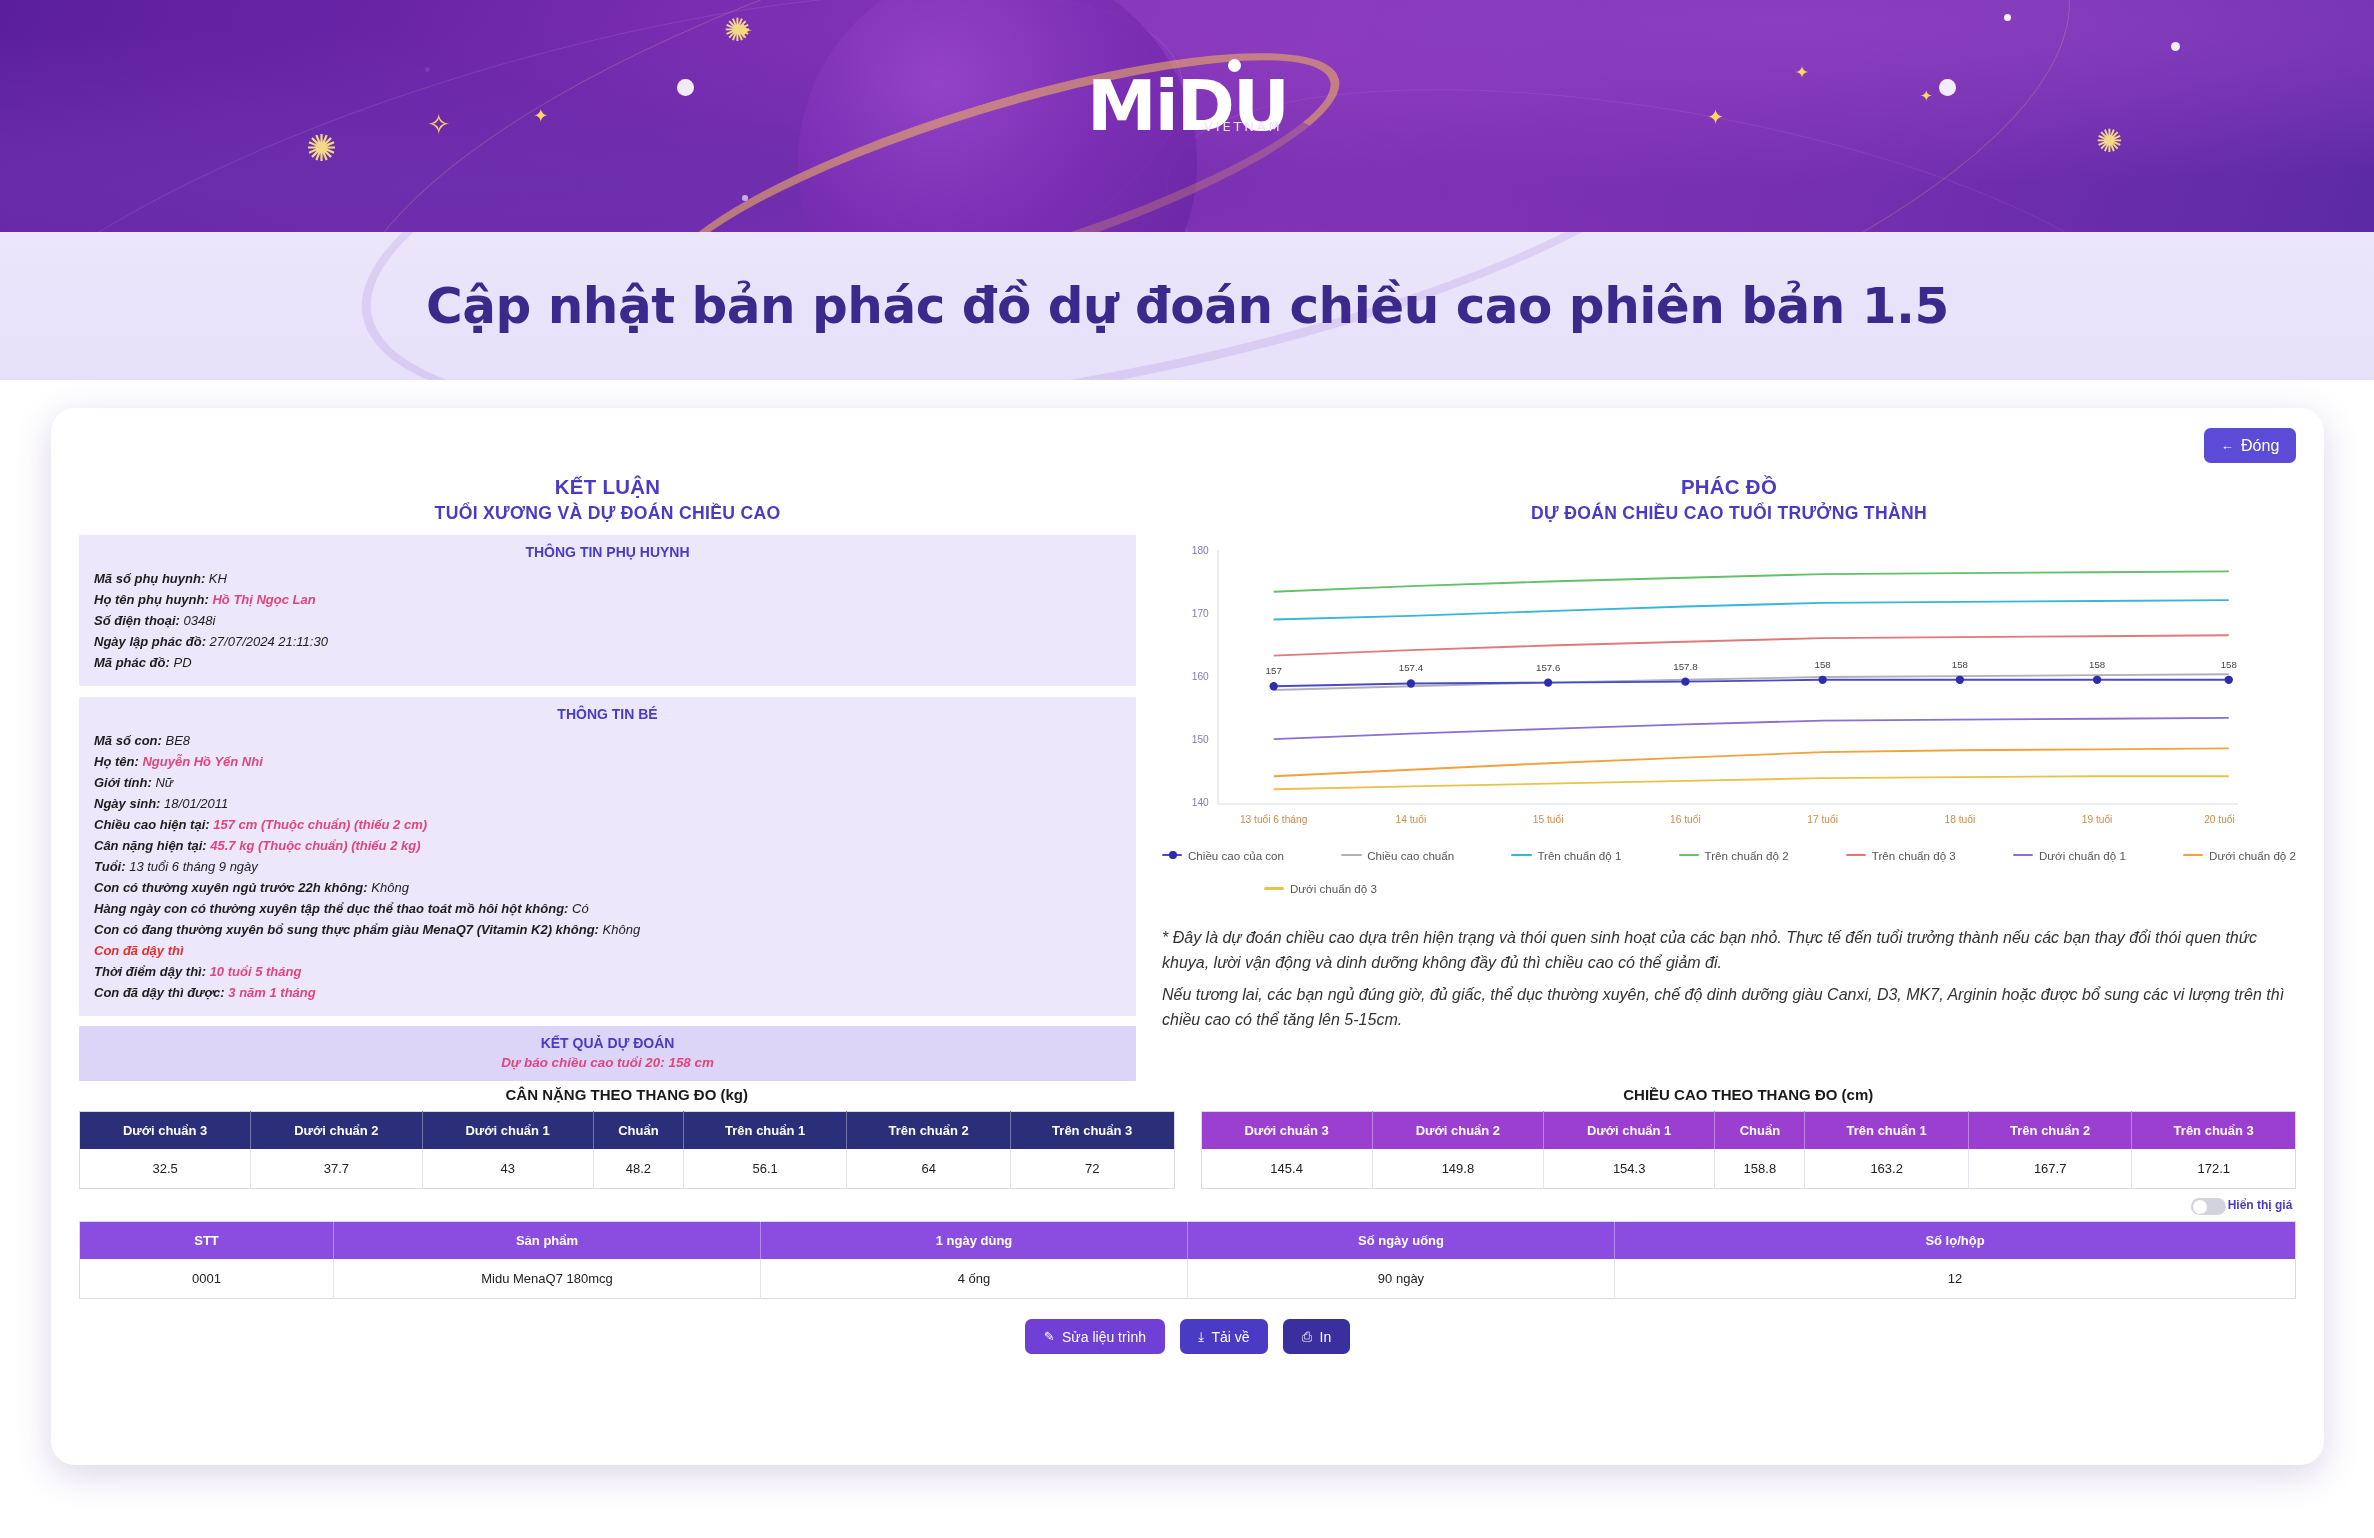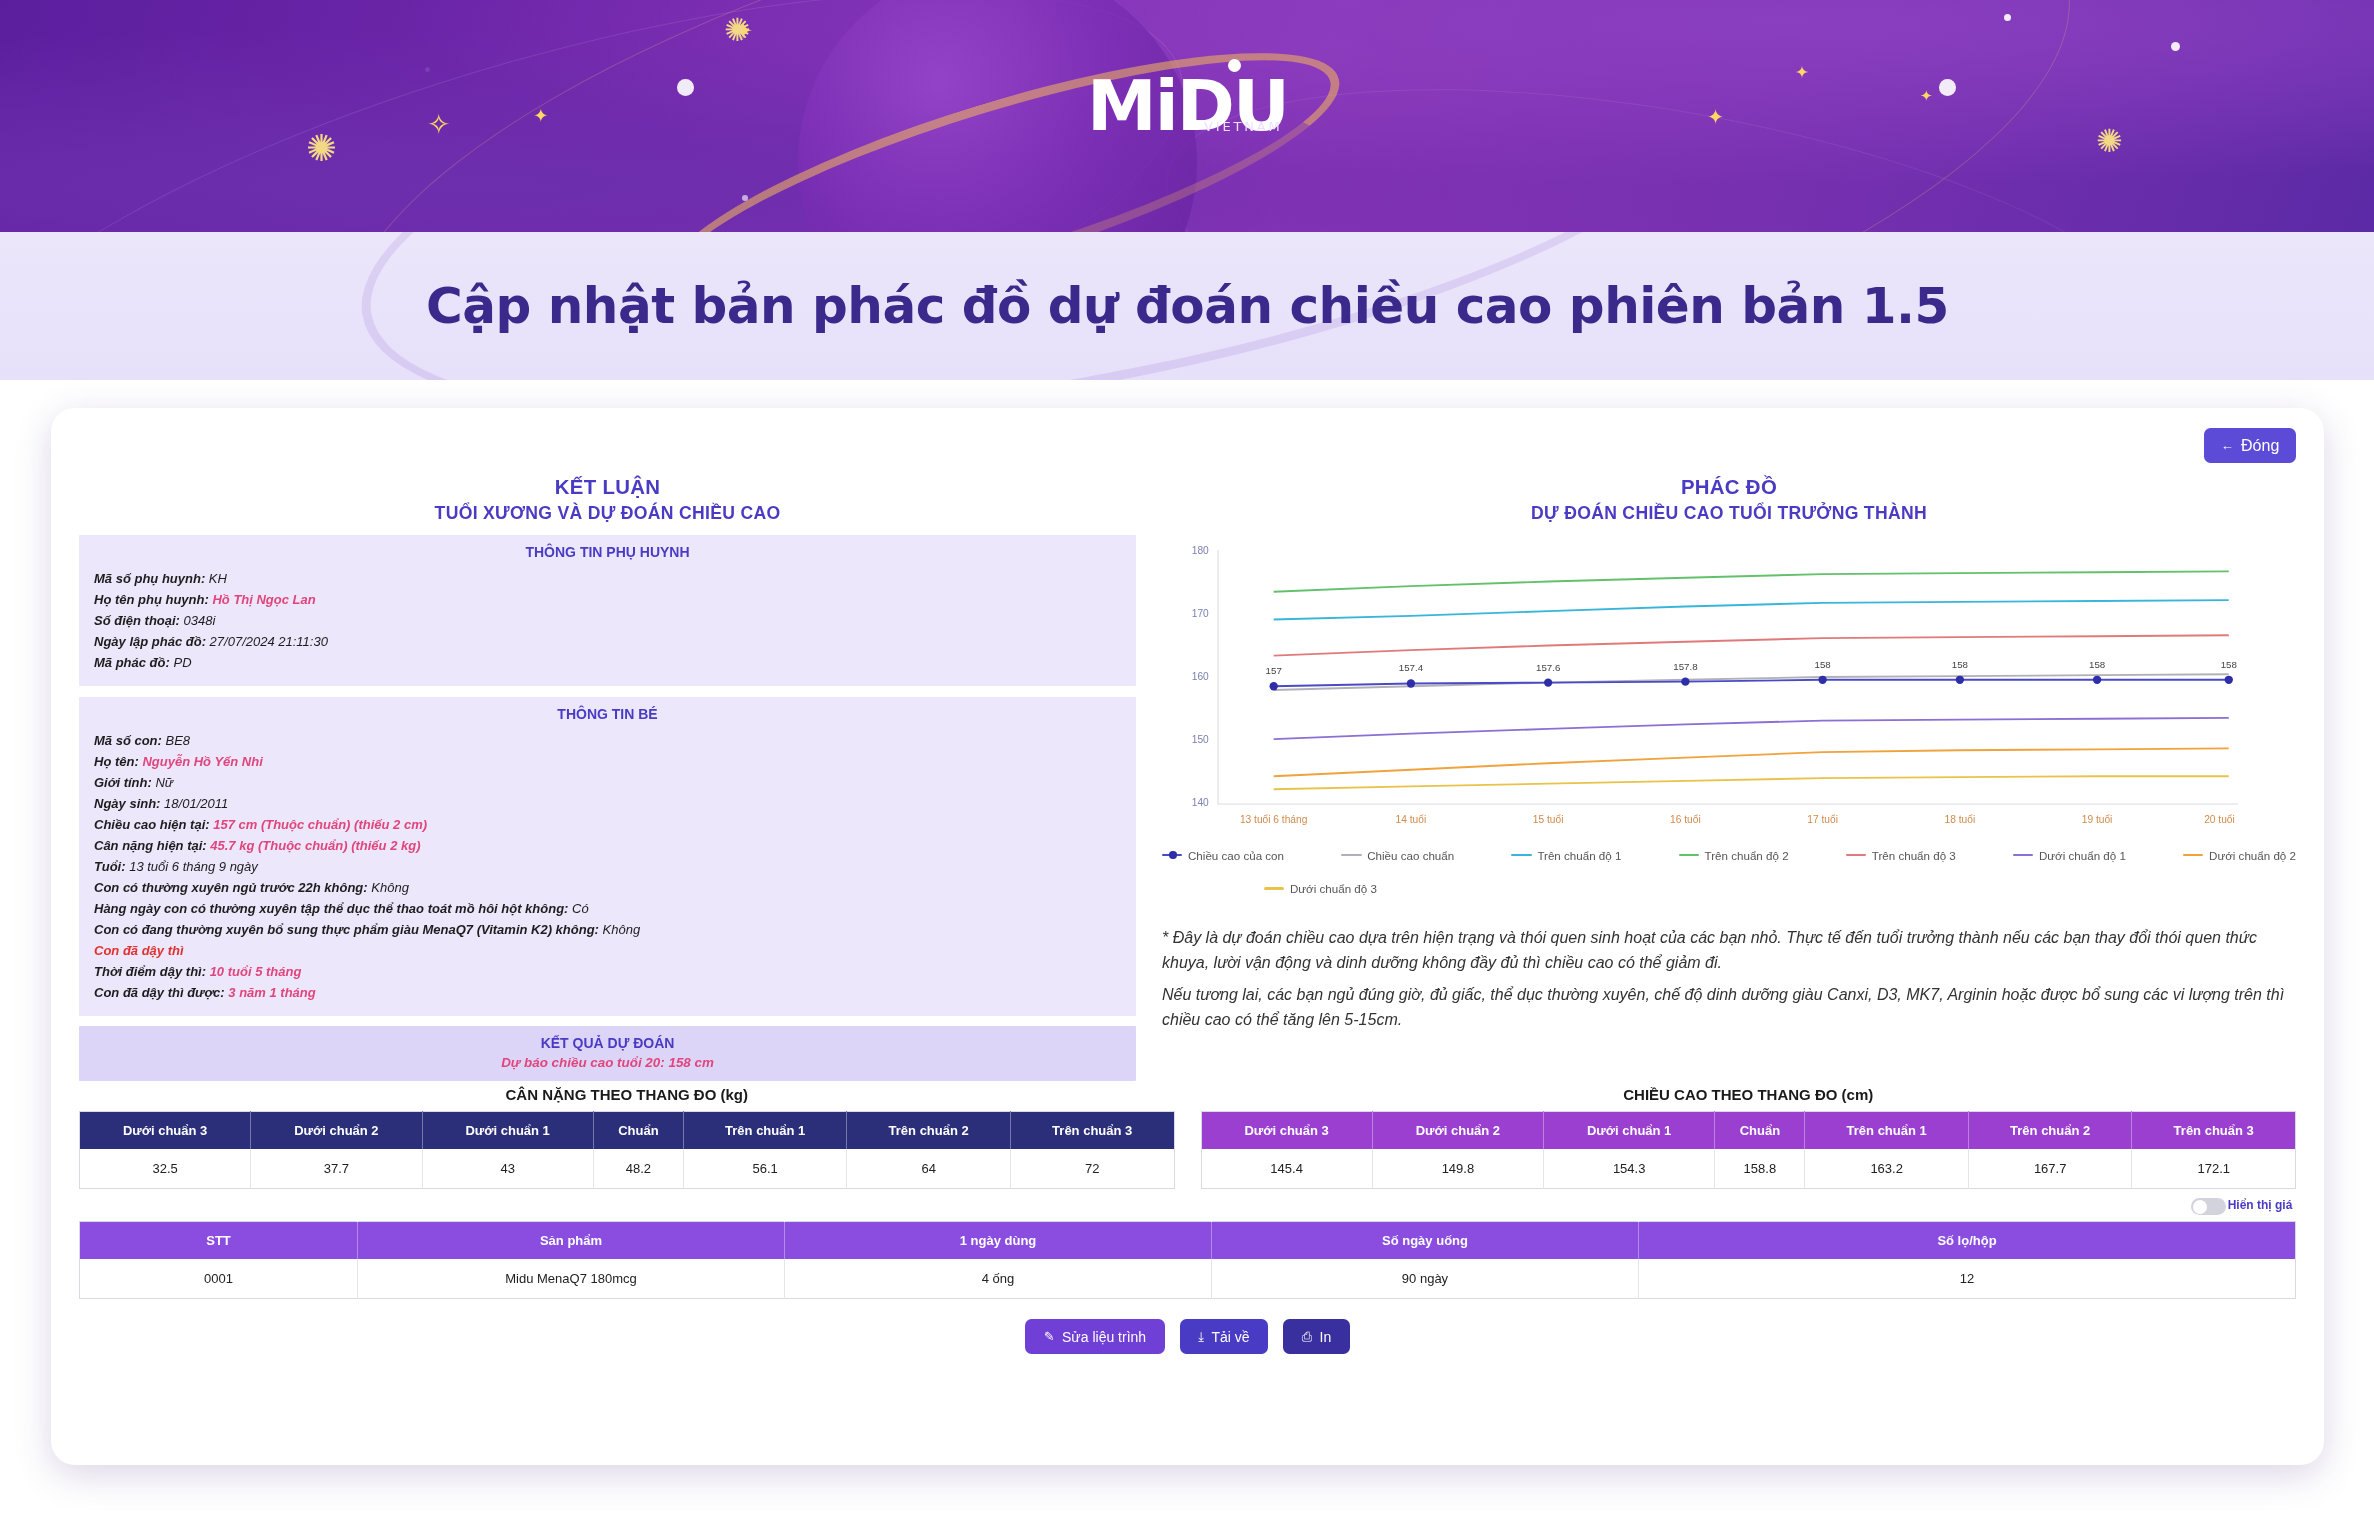--- a/index.html
+++ b/index.html
@@ -472,21 +472,21 @@
 
     <div class="toggle-row">
       <span class="switch"></span>
       <span class="toggle-label">Hiển thị giá</span>
     </div>
 
     <div class="product-wrap">
       <table class="grid">
         <thead class="thead-product">
           <tr>
-            <th style="width:278px">STT</th>
+            <th style="width:254px">STT</th>
             <th style="width:427px">Sản phẩm</th>
             <th style="width:427px">1 ngày dùng</th>
             <th style="width:427px">Số ngày uống</th>
             <th>Số lọ/hộp</th>
           </tr>
         </thead>
         <tbody>
           <tr>
             <td>0001</td>
             <td>Midu MenaQ7 180mcg</td>

